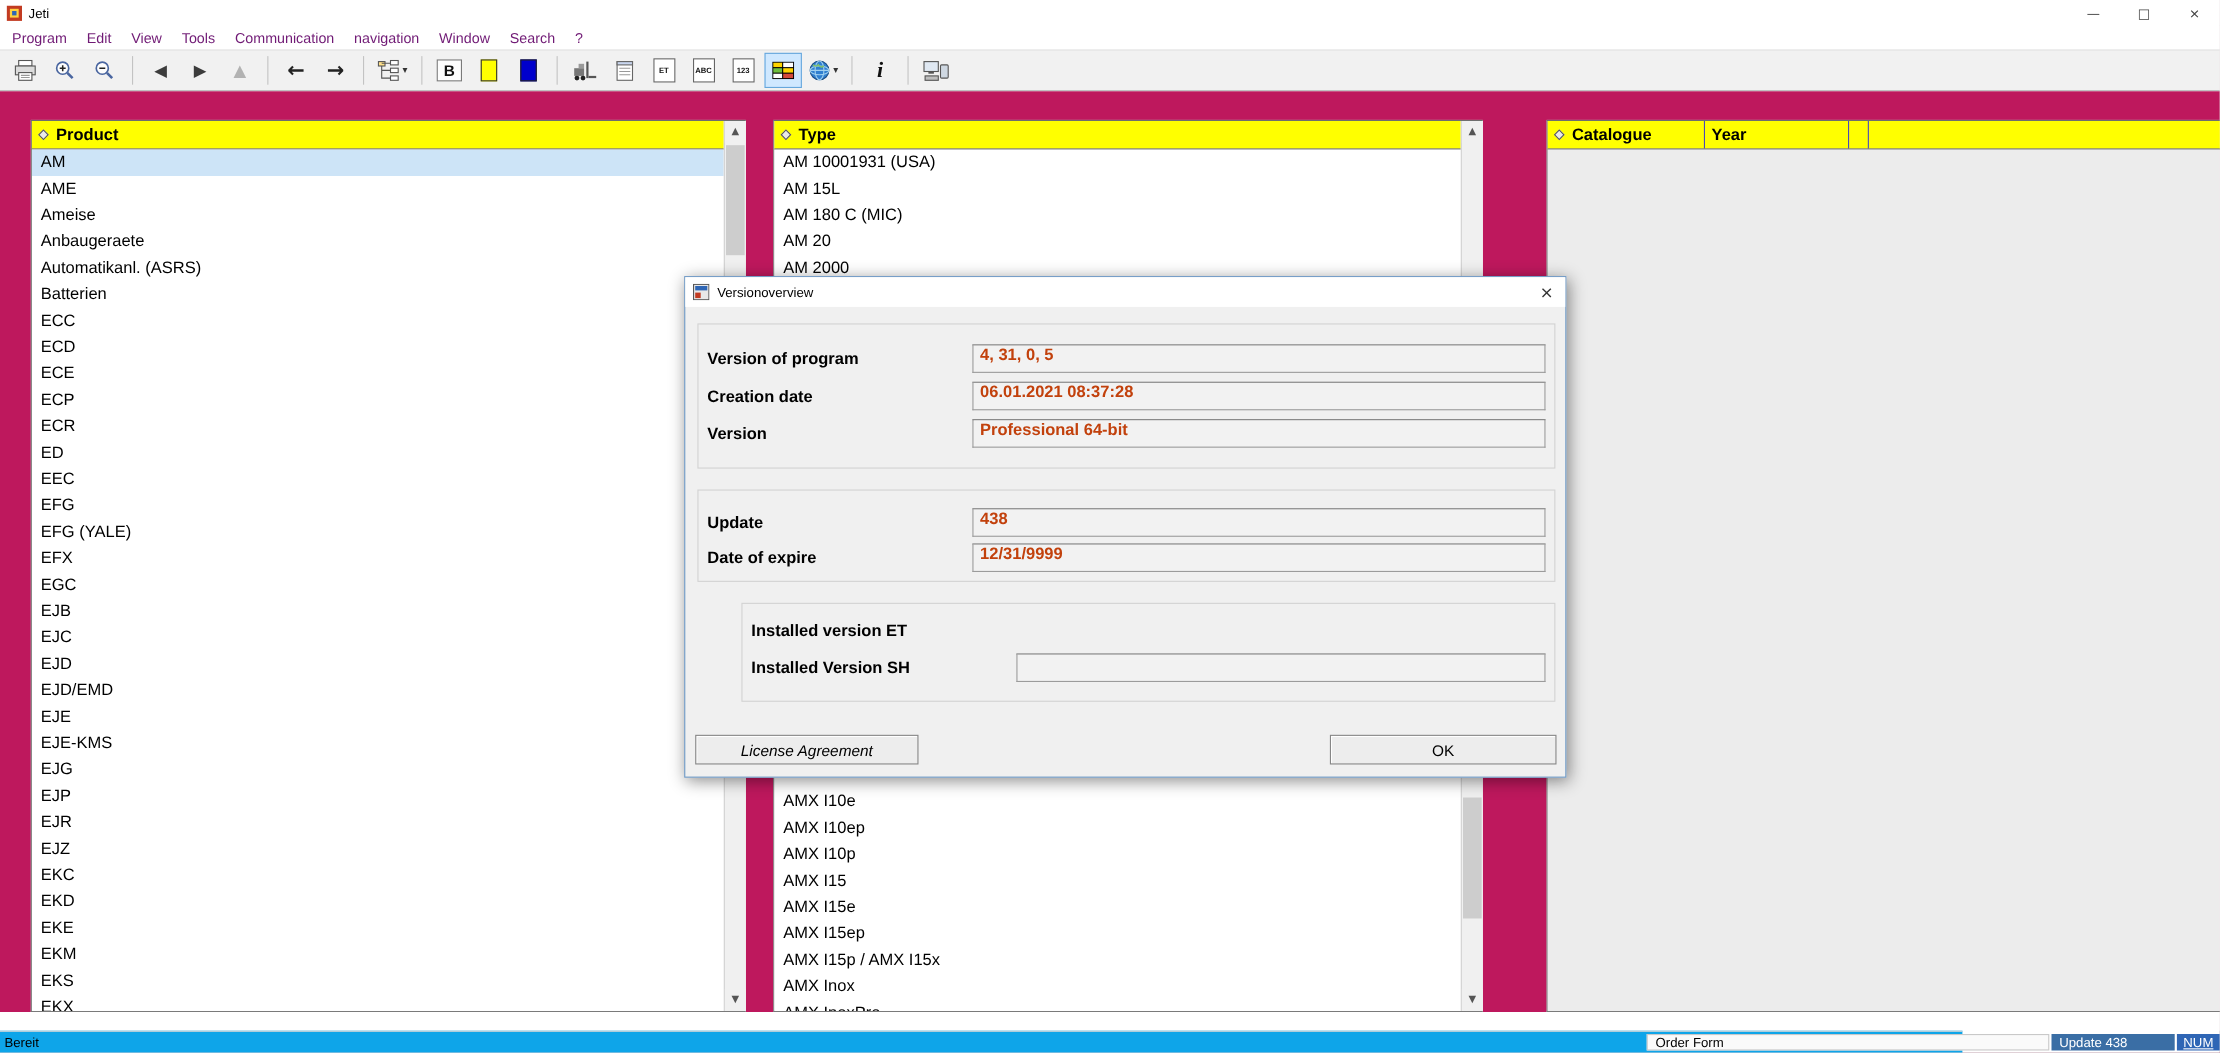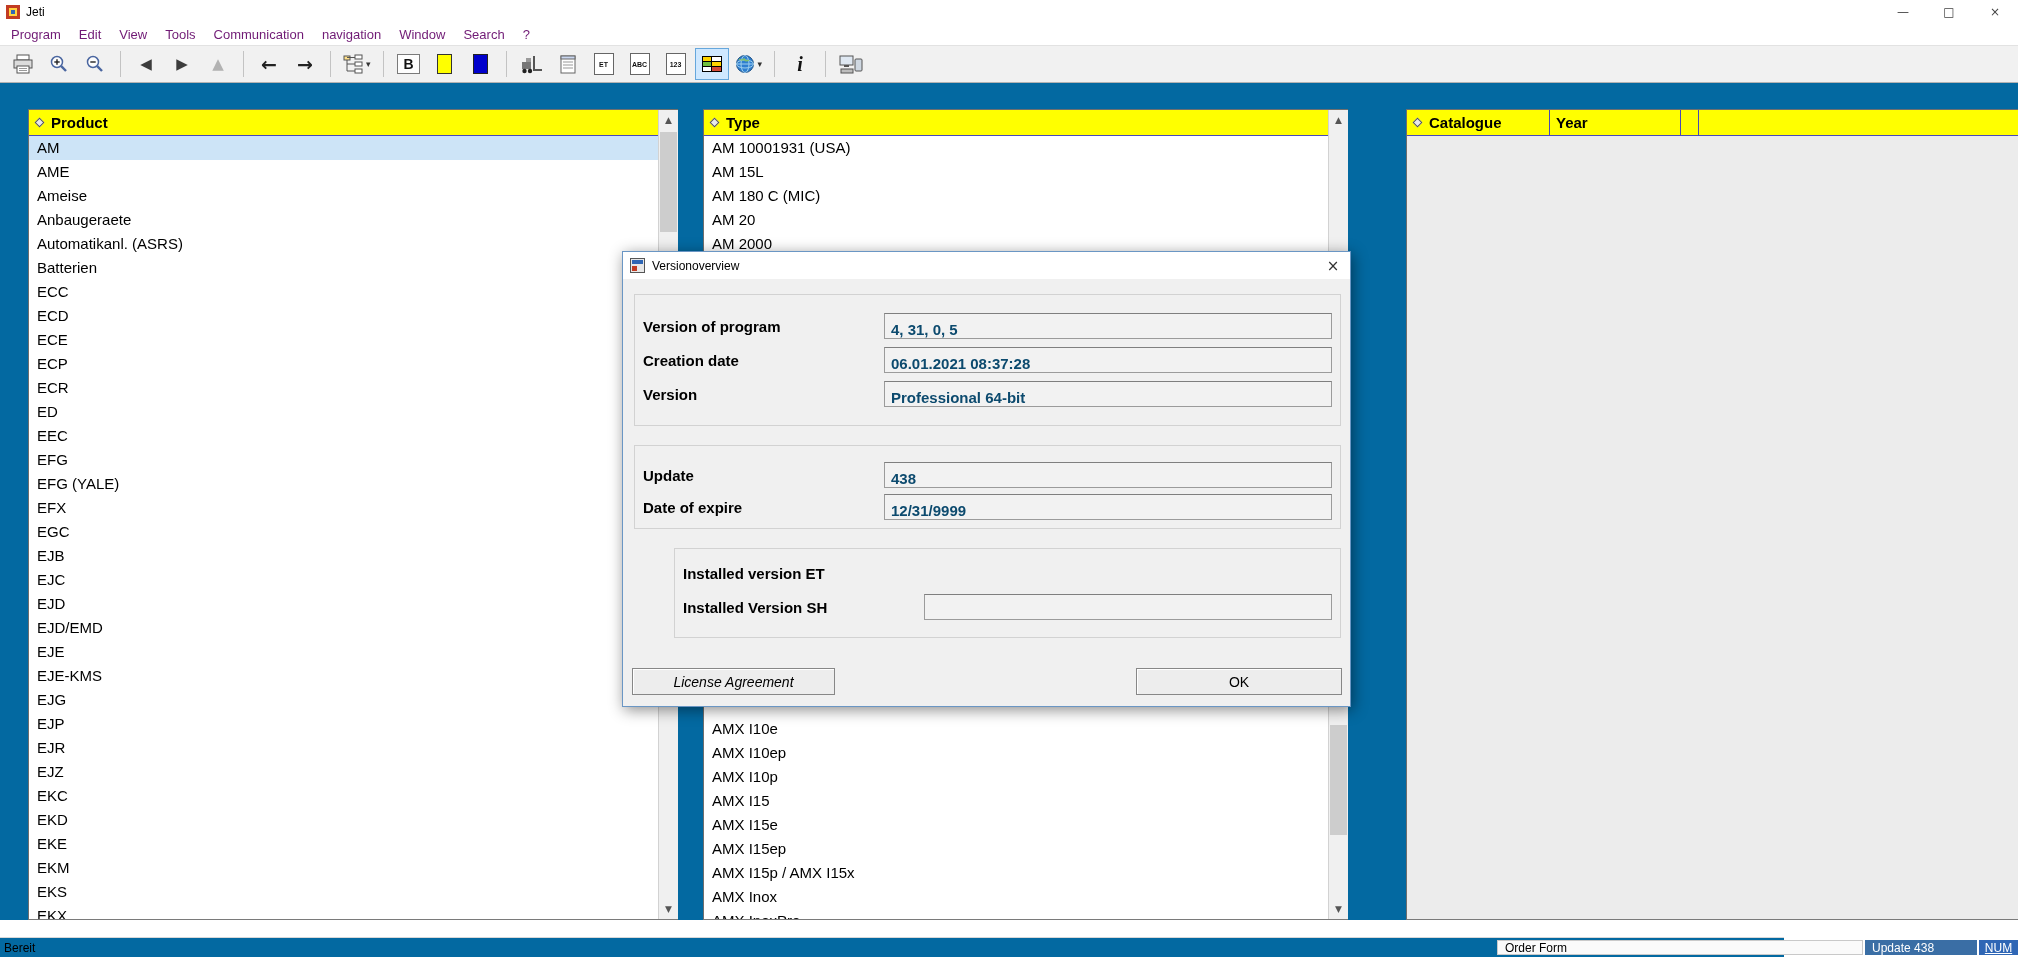--- a/index.html
+++ b/index.html
@@ -58,21 +58,21 @@
   .rect-yellow { width:15px; height:20px; background:var(--header-bg,#ffff00); border:1px solid #333; }
   .rect-blue { width:15px; height:20px; background:#0000cc; border:1px solid #222; }
   .page {
     width:20px; height:22px; background:#fff; border:1px solid #666;
     display:flex; align-items:center; justify-content:center;
     font-size:7px; font-weight:bold; color:#111; letter-spacing:0;
   }
   .info-glyph { font-family:"Liberation Serif", serif; font-style:italic; font-weight:bold; font-size:20px; color:#111; }
 
   
-  .client { position:absolute; left:0; top:83px; width:2018px; height:837px; background:#0369a1; }
+  .client { position:absolute; left:0; top:83px; width:2018px; height:837px; background:#be185d; }
 
   .panel {
     position:absolute; top:26px; bottom:0; background:#fff; display:flex;
     border-left:1px solid #6e6e6e; border-bottom:1px solid #7a7a7a; border-top:1px solid #6e6e6e;
   }
   .panel-main { flex:1; display:flex; flex-direction:column; min-width:0; }
   .panel-header {
     height:26px; flex:none; background:var(--header-bg,#ffff00);
     border-bottom:1px solid var(--accent-blue,#4a4ab8);
     display:flex; align-items:stretch; font-size:15px; font-weight:bold; color:#000;
@@ -107,21 +107,21 @@
   .cat-cell-1 { width:143px; }
   .cat-cell-2 { width:131px; }
   .cat-cell-3 { width:18px; }
   .cat-cell-4 { flex:1; }
 
   .thumb-product { top:22px; height:100px; }
   .thumb-type { top:615px; height:110px; }
 
   
   .dialog {
-    position:absolute; left:622px; top:251px; width:729px; height:456px;
+    position:absolute; left:622px; top:251px; width:802px; height:456px;
     background:#f0f0f0; border:1px solid #6a96c4;
     box-shadow:2px 3px 14px rgba(0,0,0,.45);
     z-index:10;
   }
   .dlg-title { height:27px; background:#fff; display:flex; align-items:center; position:relative; }
   .dlg-icon { width:15px; height:15px; margin:0 7px; flex:none; }
   .dlg-title-text { font-size:12px; color:#000; }
   .dlg-close {
     position:absolute; right:0; top:0; width:34px; height:27px;
     display:flex; align-items:center; justify-content:center;
@@ -133,41 +133,41 @@
   .g1 { top:15px; height:132px; padding-top:18px; }
   .g2 { top:166px; height:84px; padding-top:16px; }
   .g3 { top:269px; height:90px; padding-top:16px;margin-left:40px; }
   .fieldrow { display:flex; align-items:center; margin:0 8px 8px 8px; }
   .g2 .fieldrow { margin-bottom:6px; }
   .g3 .fieldrow { margin-bottom:12px; }
   .flabel { width:241px; flex:none; font-size:15px; color:#000; }
   .field {
     flex:1; height:26px; background:#f2f2f2;
     border:1px solid #9b9b9b; border-top-color:#7f7f7f;
-    display:flex; align-items:flex-end; padding-left:6px;
-    font-size:15px; color:#0c4a6e;
+    display:flex; align-items:flex-start; padding-left:6px;
+    font-size:15px; color:#c2410c;
   }
   .dlg-buttons {
     position:absolute; left:9px; right:8px; top:389px; height:27px;
     display:flex; justify-content:space-between;
   }
   .dlg-btn {
     height:27px; font-size:14px; color:#000;
     background:#ededed; border:1px solid #878787;
     box-shadow:inset 1px 1px 0 #ffffff;
     font-family:"Liberation Sans", sans-serif;
   }
   .btn-license { width:203px;font-style:italic; }
   .btn-ok { width:206px; }
 
   
   .bottom-strip { position:absolute; left:0; top:920px; width:2018px; height:17px; background:#ffffff; }
   .statusbar {
     position:absolute; left:0; top:937px; width:1784px; height:20px;
-    background:#0369a1; border-top:1px solid #d8d8d8;
+    background:#0ea5e9; border-top:1px solid #d8d8d8;
     font-size:12px; color:#000;padding-left:37px;
   }
   .sb-left { position:absolute; left:4px; top:3px; }
   .sb-seg {
     position:absolute; top:2px; bottom:2px;
     display:flex; align-items:center; padding:0 7px; font-size:12px;
   }
   .seg-order { left:1497px; width:366px; background:#fafafa; border:1px solid #c9c9c9; }
   .seg-update { left:1865px; width:112px; background:#3a6ea5; color:#fff; }
   .seg-num { left:1979px; width:39px; background:#2f66b5; color:#fff; justify-content:center;text-decoration:underline; }

